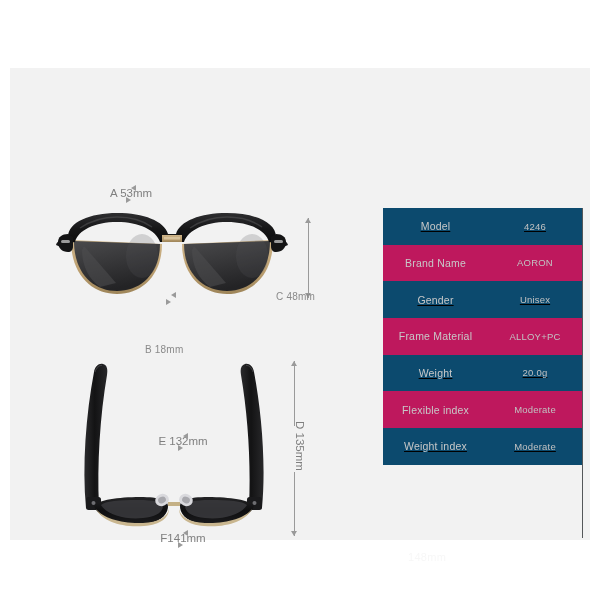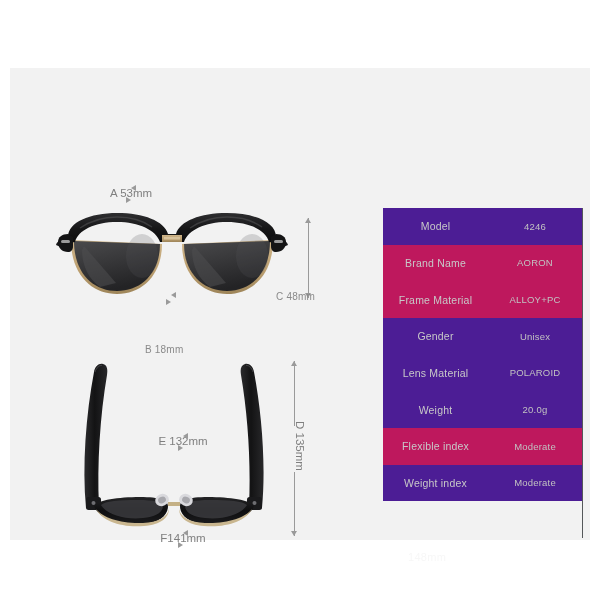--- a/index.html
+++ b/index.html
@@ -134,21 +134,21 @@
     height: 330px;
     border-right: 1px solid #55585a;
     box-sizing: border-box;
   }
   .spec-row {
     display: flex;
     align-items: center;
     height: 36.67px;
     box-sizing: border-box;
   }
-  .spec-row.odd  { background: #4c1d95; }
+  .spec-row.odd  { background: #0c4a6e; text-decoration: underline; }
   .spec-row.even { background: #be185d; }
   .spec-key {
     flex: 0 0 105px;
     text-align: center;
     color: #c8c8c8;
     font-size: 10.5px;
     letter-spacing: 0.2px;
   }
   .spec-val {
     flex: 1 1 auto;
@@ -332,33 +332,29 @@
 
     <div id="spec-table">
       <div class="spec-row odd">
         <div class="spec-key">Model</div>
         <div class="spec-val">4246</div>
       </div>
       <div class="spec-row even">
         <div class="spec-key">Brand Name</div>
         <div class="spec-val">AORON</div>
       </div>
+      <div class="spec-row odd">
+        <div class="spec-key">Gender</div>
+        <div class="spec-val">Unisex</div>
+      </div>
       <div class="spec-row even">
         <div class="spec-key">Frame Material</div>
         <div class="spec-val">ALLOY+PC</div>
       </div>
       <div class="spec-row odd">
-        <div class="spec-key">Gender</div>
-        <div class="spec-val">Unisex</div>
-      </div>
-      <div class="spec-row odd">
-        <div class="spec-key">Lens Material</div>
-        <div class="spec-val">POLAROID</div>
-      </div>
-      <div class="spec-row odd">
         <div class="spec-key">Weight</div>
         <div class="spec-val">20.0g</div>
       </div>
       <div class="spec-row even">
         <div class="spec-key">Flexible index</div>
         <div class="spec-val">Moderate</div>
       </div>
       <div class="spec-row odd">
         <div class="spec-key">Weight index</div>
         <div class="spec-val">Moderate</div>

